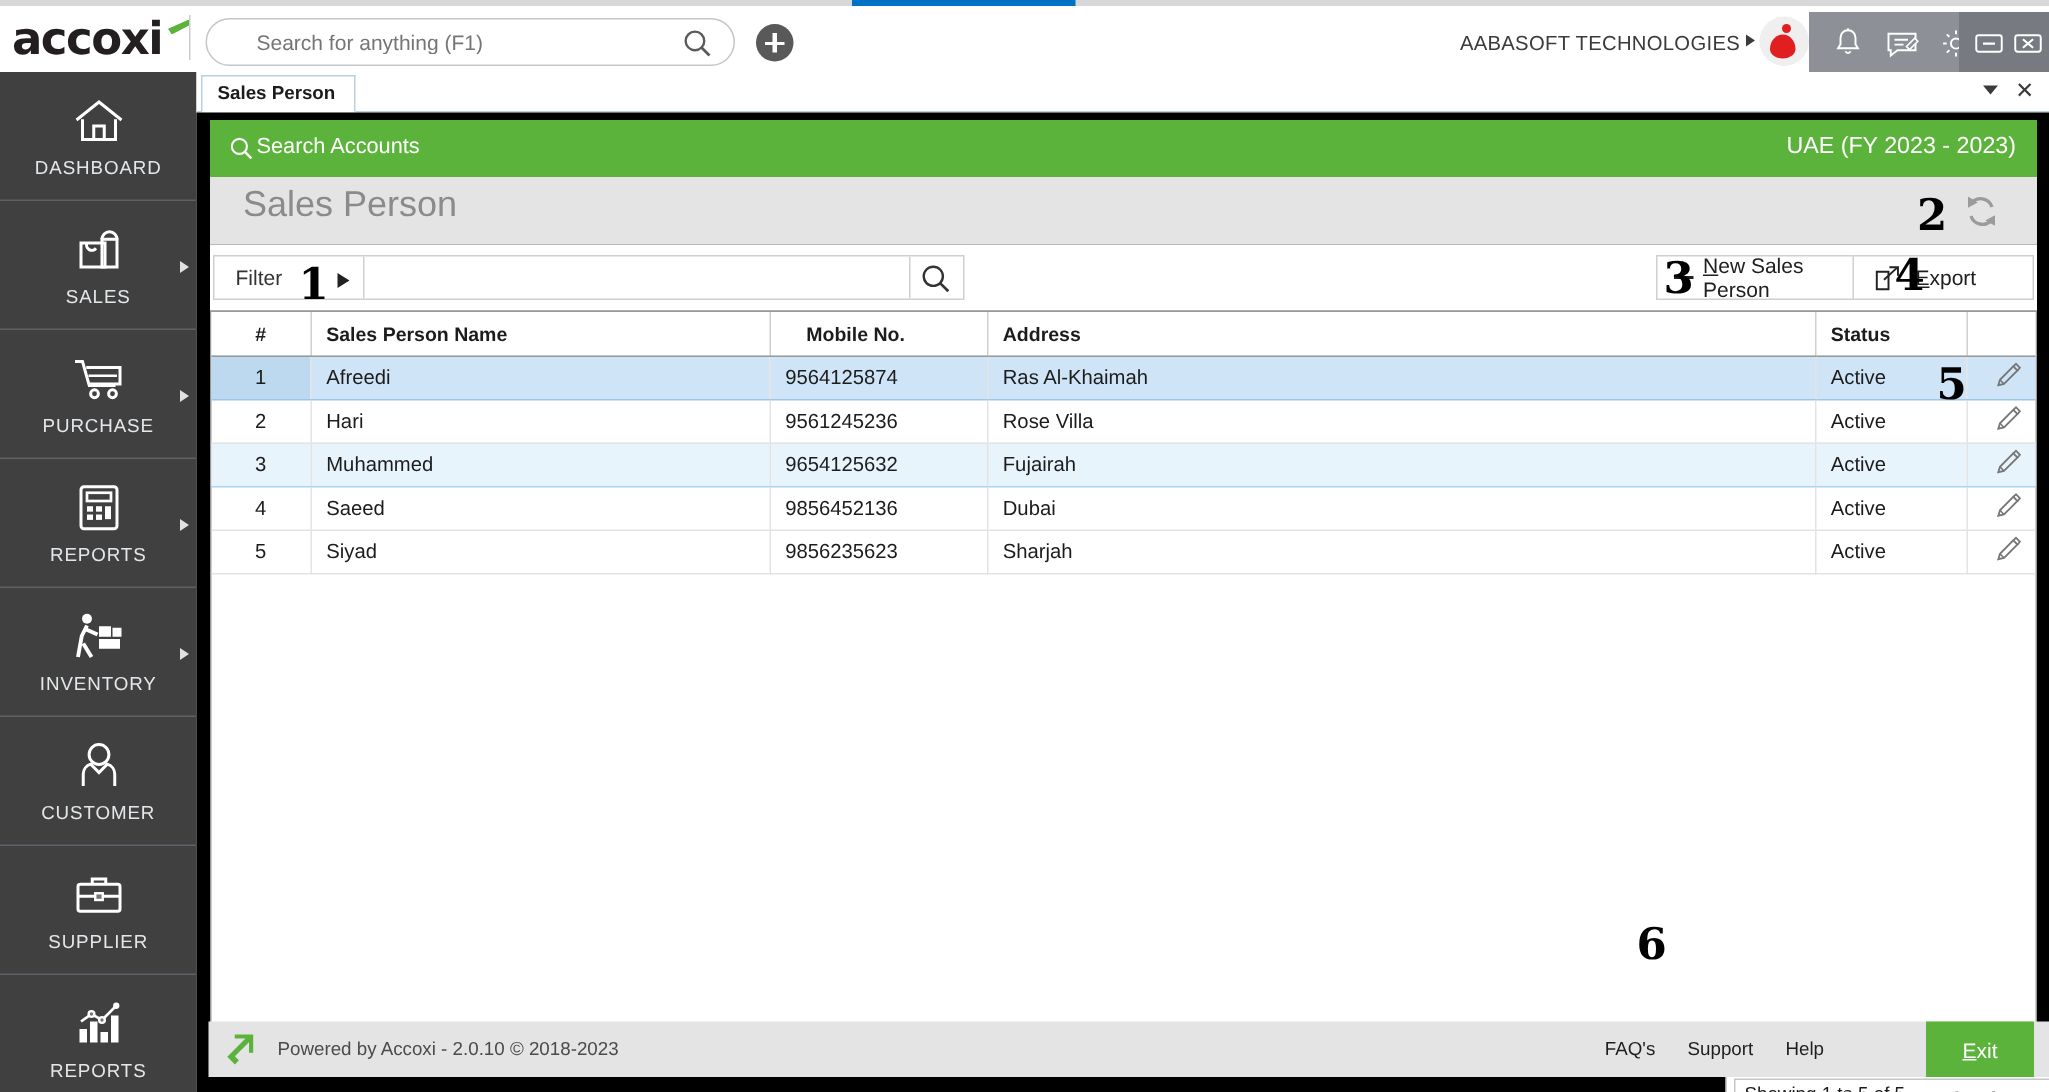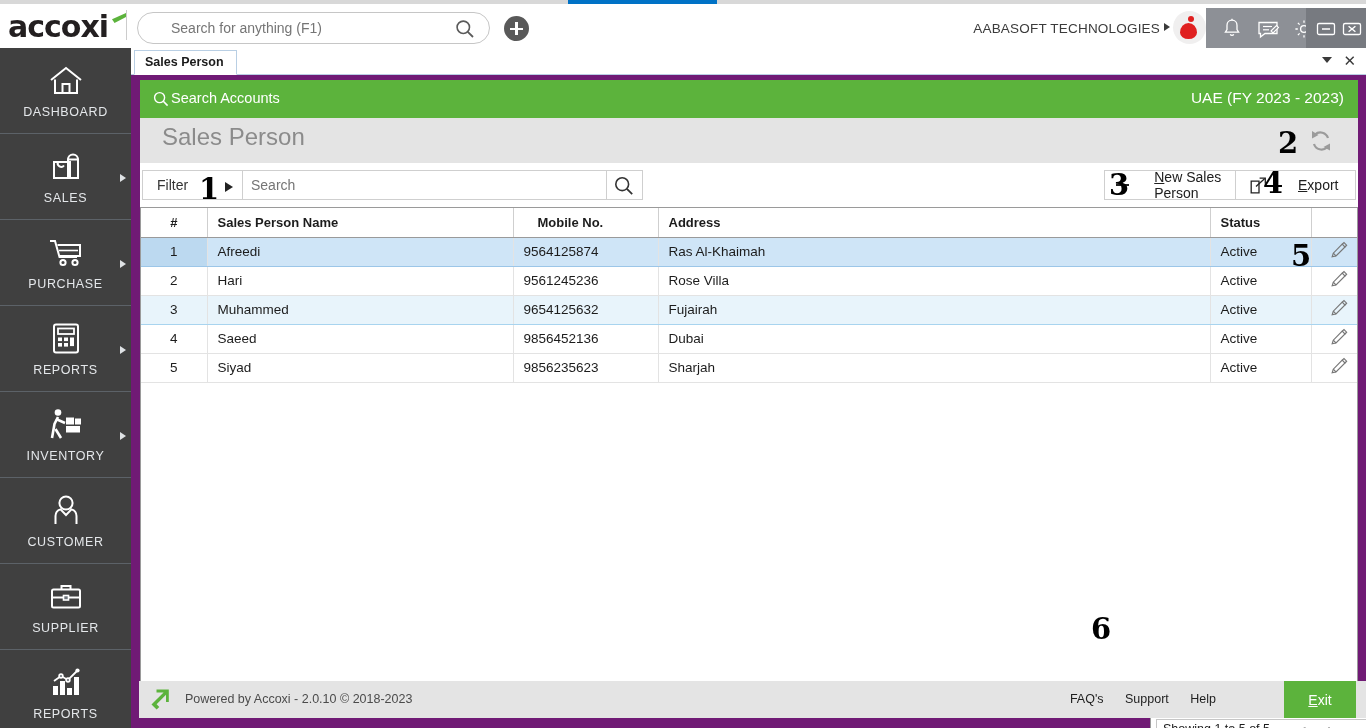--- a/index.html
+++ b/index.html
@@ -54,21 +54,21 @@
 
   
   .tabstrip { position:absolute; left:131px; top:48px; width:1235px; height:27px; background:#ffffff; border-bottom:1px solid #b9cfe4; }
   .tab { position:absolute; left:3px; top:2px; height:25px; padding:4px 12px 0 10px; background:#fff;
       border:1px solid #b9cfe4; border-bottom:1px solid #fff; font-size:12.5px; font-weight:bold; color:#1b1b1b; }
   .tabstrip .tdown { position:absolute; right:34px; top:9px; width:0;height:0;
       border-top:6px solid #3a3a3a; border-left:5px solid transparent; border-right:5px solid transparent;}
   .tabstrip .tclose { position:absolute; right:10px; top:5px; font-size:15px; color:#3a3a3a; line-height:16px; }
 
   
-  .page { position:absolute; left:131px; top:75px; width:1235px; height:653px; background:#701a75; }
+  .page { position:absolute; left:131px; top:75px; width:1235px; height:653px; background:#000000; }
 
   .greenbar { position:absolute; left:9px; top:5px; width:1218px; height:38px; background:#5cb33c; }
   .greenbar .ga { position:absolute; left:31px; top:10px; font-size:14.5px; color:#fff; }
   .greenbar .gfy { position:absolute; right:14px; top:9px; font-size:15.5px; color:#fff; }
   .greenbar .gmag { position:absolute; left:13px; top:11px; }
 
   .pagehead { position:absolute; left:9px; top:43px; width:1218px; height:45px; background:#e4e4e4; }
   .pagetitle { position:absolute; left:22px; top:5px; font-size:24px; color:#8b8b8b; font-weight:normal; }
   .refresh { position:absolute; right:22px; top:8px; width:30px; height:30px; }
 
@@ -77,21 +77,21 @@
   .filterwrap .flabel { position:absolute; left:14px; top:6px; font-size:14px; color:#333; }
   .filterwrap .fcaret { position:absolute; left:82px; top:11px; width:0;height:0;
       border-left:8px solid #222; border-top:5.5px solid transparent; border-bottom:5.5px solid transparent; }
   .filterwrap .fdiv { position:absolute; left:99px; top:0; width:1px; height:28px; background:#cfcfcf; }
   .filterwrap input { position:absolute; left:108px; top:4px; width:360px; height:20px; border:0; outline:0;
       font-size:14px; color:#555; background:transparent; font-family:"Liberation Sans", sans-serif; }
   .filterwrap .fsearchdiv { position:absolute; right:35px; top:0; width:1px; height:28px; background:#cfcfcf; }
   .filterwrap .fmag { position:absolute; right:7px; top:4px; }
 
   .btn-outline { position:absolute; top:7px; height:30px; border:1px solid #cfcfcf; background:#fff;
-      display:flex; align-items:center; cursor:pointer;gap:21px; }
+      display:flex; align-items:center; cursor:pointer; }
   .btn-new { right:121px; width:133px; }
   .btn-export { right:2px; width:121px; }
   .btn-outline .blabel { font-size:14px; color:#202020; }
   .btn-outline .blabel u { text-decoration:underline; }
   .btn-plus { position:relative; width:13px; height:13px; margin:0 8px 0 11px; }
   .btn-plus::before { content:""; position:absolute; left:0; top:5.5px; width:13px; height:1.6px; background:#222; }
   .btn-plus::after  { content:""; position:absolute; left:5.7px; top:0; width:1.6px; height:13px; background:#222; }
 
   
   .grid { position:absolute; left:9px; top:132px; width:1218px; height:496px; border:1px solid #9a9a9a; background:#fff; }
@@ -360,21 +360,20 @@
             <polygon points="24,17.5 17.5,21 24,24.5" fill="#9b9b9b"></polygon>
           </svg>
       </div>
     </div>
 
     <div class="toolbar">
       <div class="filterwrap">
         <span class="flabel">Filter</span>
         <span class="fcaret"></span>
         <span class="fdiv"></span>
-        <input placeholder="Search" style="">
         <span class="fsearchdiv"></span>
         <span class="fmag">
           <svg width="22" height="22" viewBox="0 0 22 22">
               <circle cx="9.2" cy="9.2" r="6.4" fill="none" stroke="#333" stroke-width="1.6"></circle>
               <line x1="13.9" y1="13.9" x2="19.2" y2="19.2" stroke="#333" stroke-width="1.8"></line>
             </svg>
         </span>
       </div>
 
       <div class="btn-outline btn-new">

